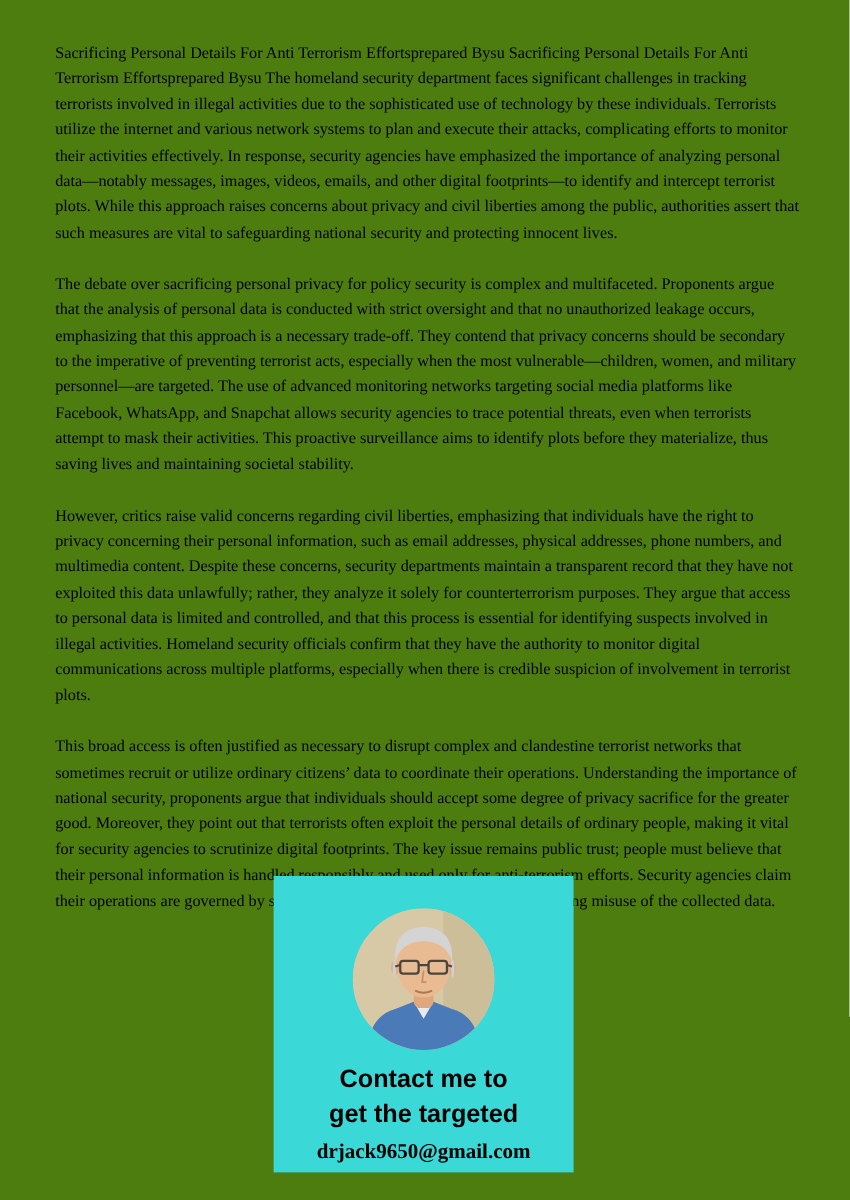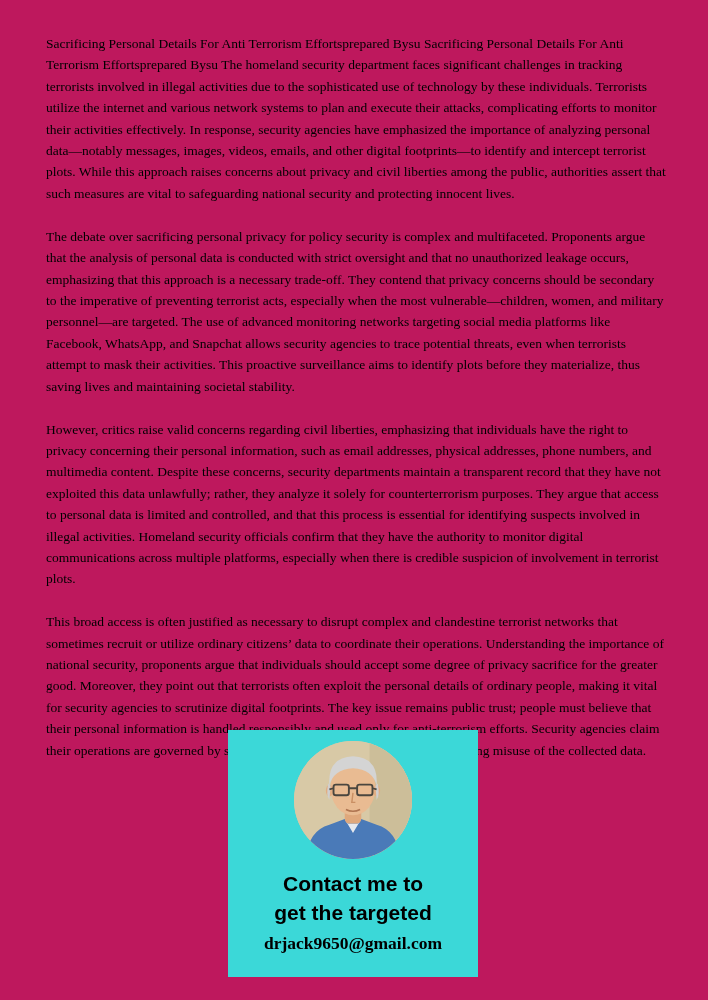--- a/index.html
+++ b/index.html
@@ -11,21 +11,21 @@
     width: 708px;
     height: 1000px;
     position: relative;
     overflow: hidden;
     font-family: "Liberation Serif", "DejaVu Serif", serif;
     color: #000000;
   }
   .page {
     position: absolute;
     inset: 0;
-    background: #be185d;
+    background: #4d7c0f;
   }
   .body-text {
     position: absolute;
     left: 46px;
     top: 33px;
     width: 620px;
     font-size: 13.5px;
     line-height: 21.4px;
     text-align: left;
     color: #000000;
@@ -37,21 +37,21 @@
     position: absolute;
     left: 228px;
     top: 730px;
     width: 250px;
     height: 247px;
     background: #3bd8d8;
     display: flex;
     flex-direction: column;
     align-items: center;
     box-sizing: border-box;
-    padding-top: 11px;
+    padding-top: 27px;
   }
   .avatar {
     width: 118px;
     height: 118px;
     border-radius: 50%;
     overflow: hidden;
     flex: 0 0 auto;
     background: #d8c9a6;
   }
   .avatar svg {

